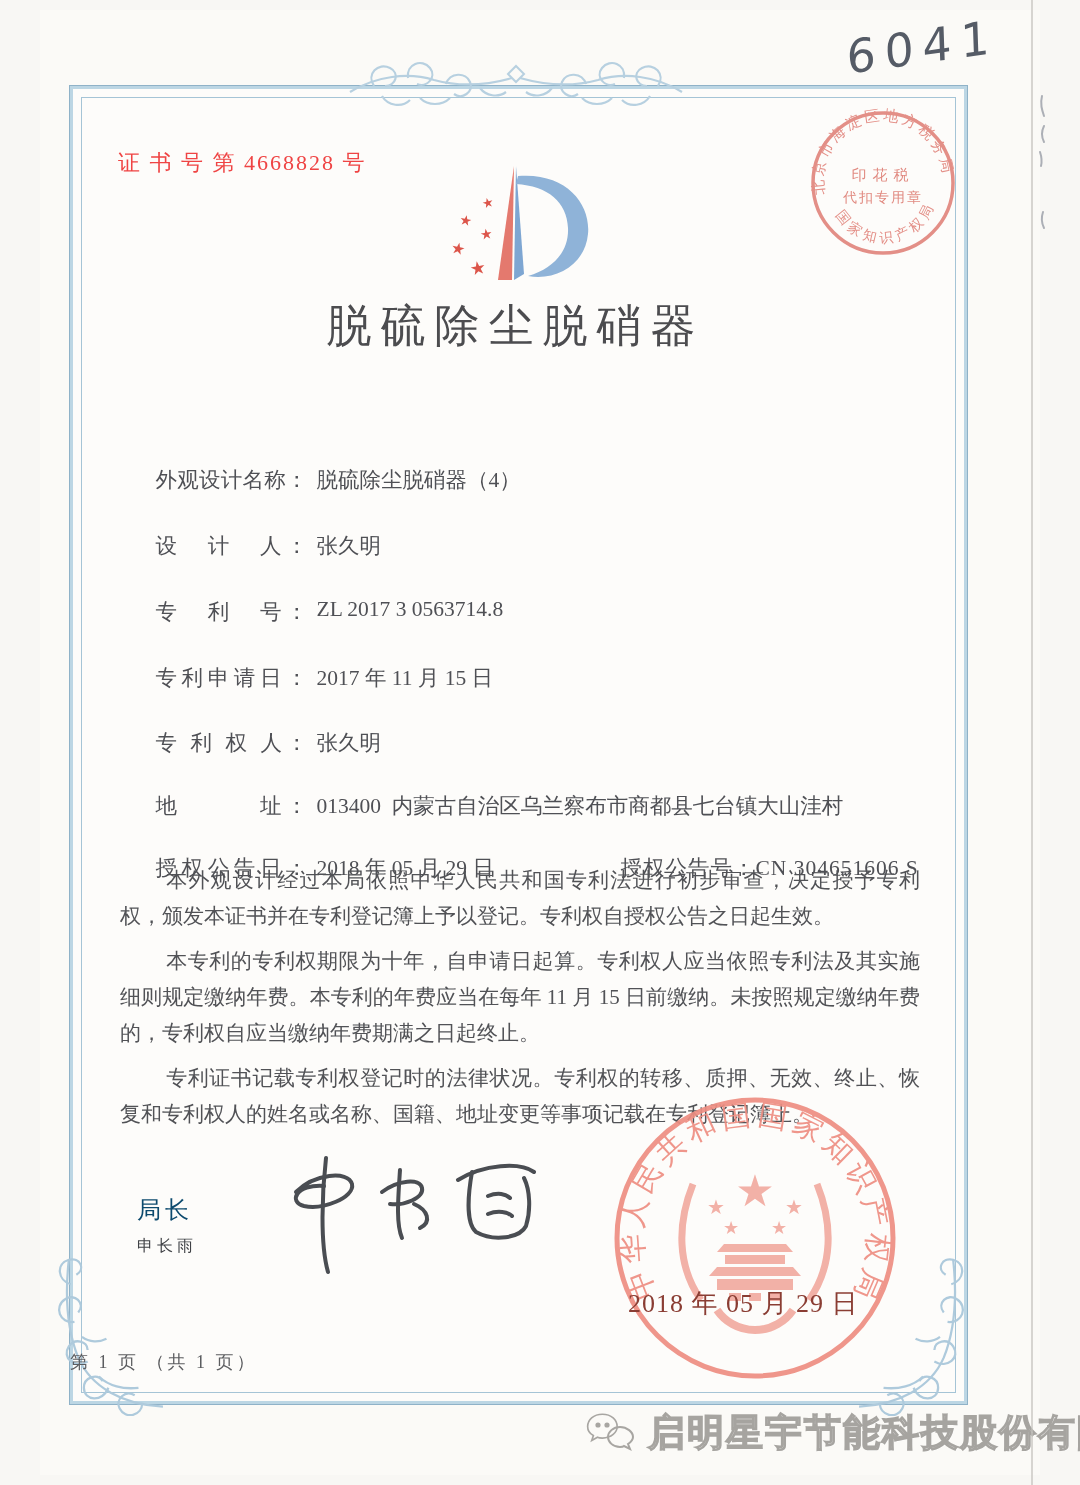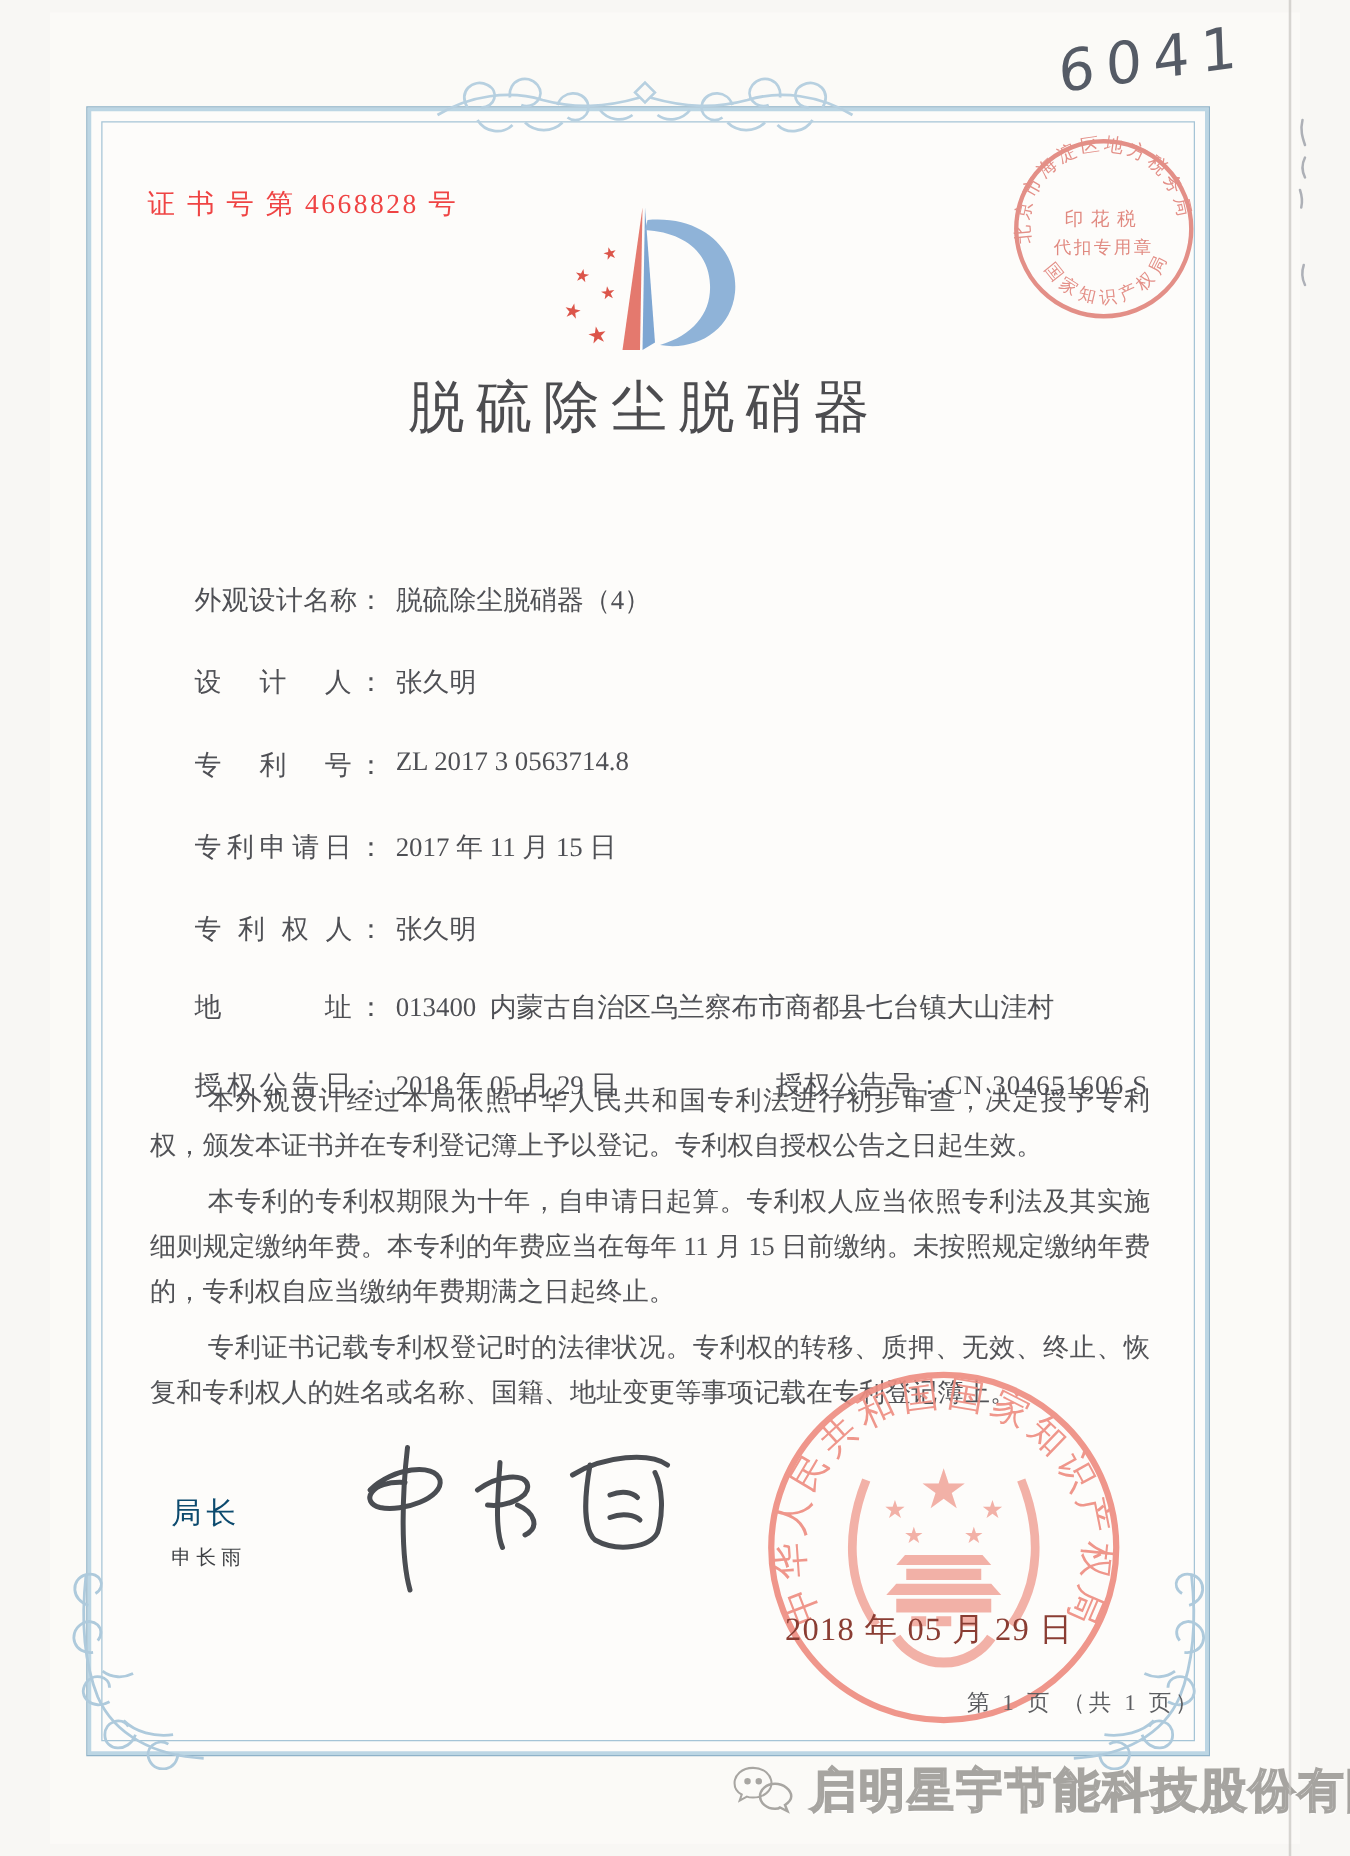--- a/index.html
+++ b/index.html
@@ -38,21 +38,21 @@
   .signer-title{position:absolute;left:137px;top:1194px;font-size:24px;letter-spacing:4px;color:#0c4a6e;}
   .signer-name{position:absolute;left:137px;top:1236px;font-size:16px;letter-spacing:4px;color:#3f4145;}
   .signature-svg{position:absolute;left:262px;top:1140px;}
 
   
   .seal-wrap{position:absolute;left:605px;top:1088px;width:300px;height:300px;}
   .seal-date{position:absolute;left:628px;top:1286px;font-size:26px;color:#8a3d33;white-space:pre;
     letter-spacing:1px;font-weight:500;}
 
   
-  .page-num{position:absolute;left:70px;top:1350px;width:891px;text-align:right;
+  .page-num{position:absolute;left:70px;top:1350px;width:891px;text-align:left;
     font-size:18px;letter-spacing:3px;color:#5c5d60;white-space:pre;}
   .watermark{position:absolute;left:586px;top:1408px;display:flex;align-items:center;gap:10px;}
   .watermark-text{font-family:"Liberation Sans","DejaVu Sans",sans-serif;font-size:37px;font-weight:bold;
     letter-spacing:2px;color:rgba(246,245,242,.25);-webkit-text-stroke:1.4px #a6a4a0;
     text-shadow:1px 1px 0 rgba(255,255,255,.8);white-space:nowrap;}
 
   
   .scan-edge{position:absolute;left:1031px;top:0;width:2px;height:1485px;background:#c3c1bd;opacity:.65;}
   .pen-marks{position:absolute;left:1036px;top:92px;}
 </style>

